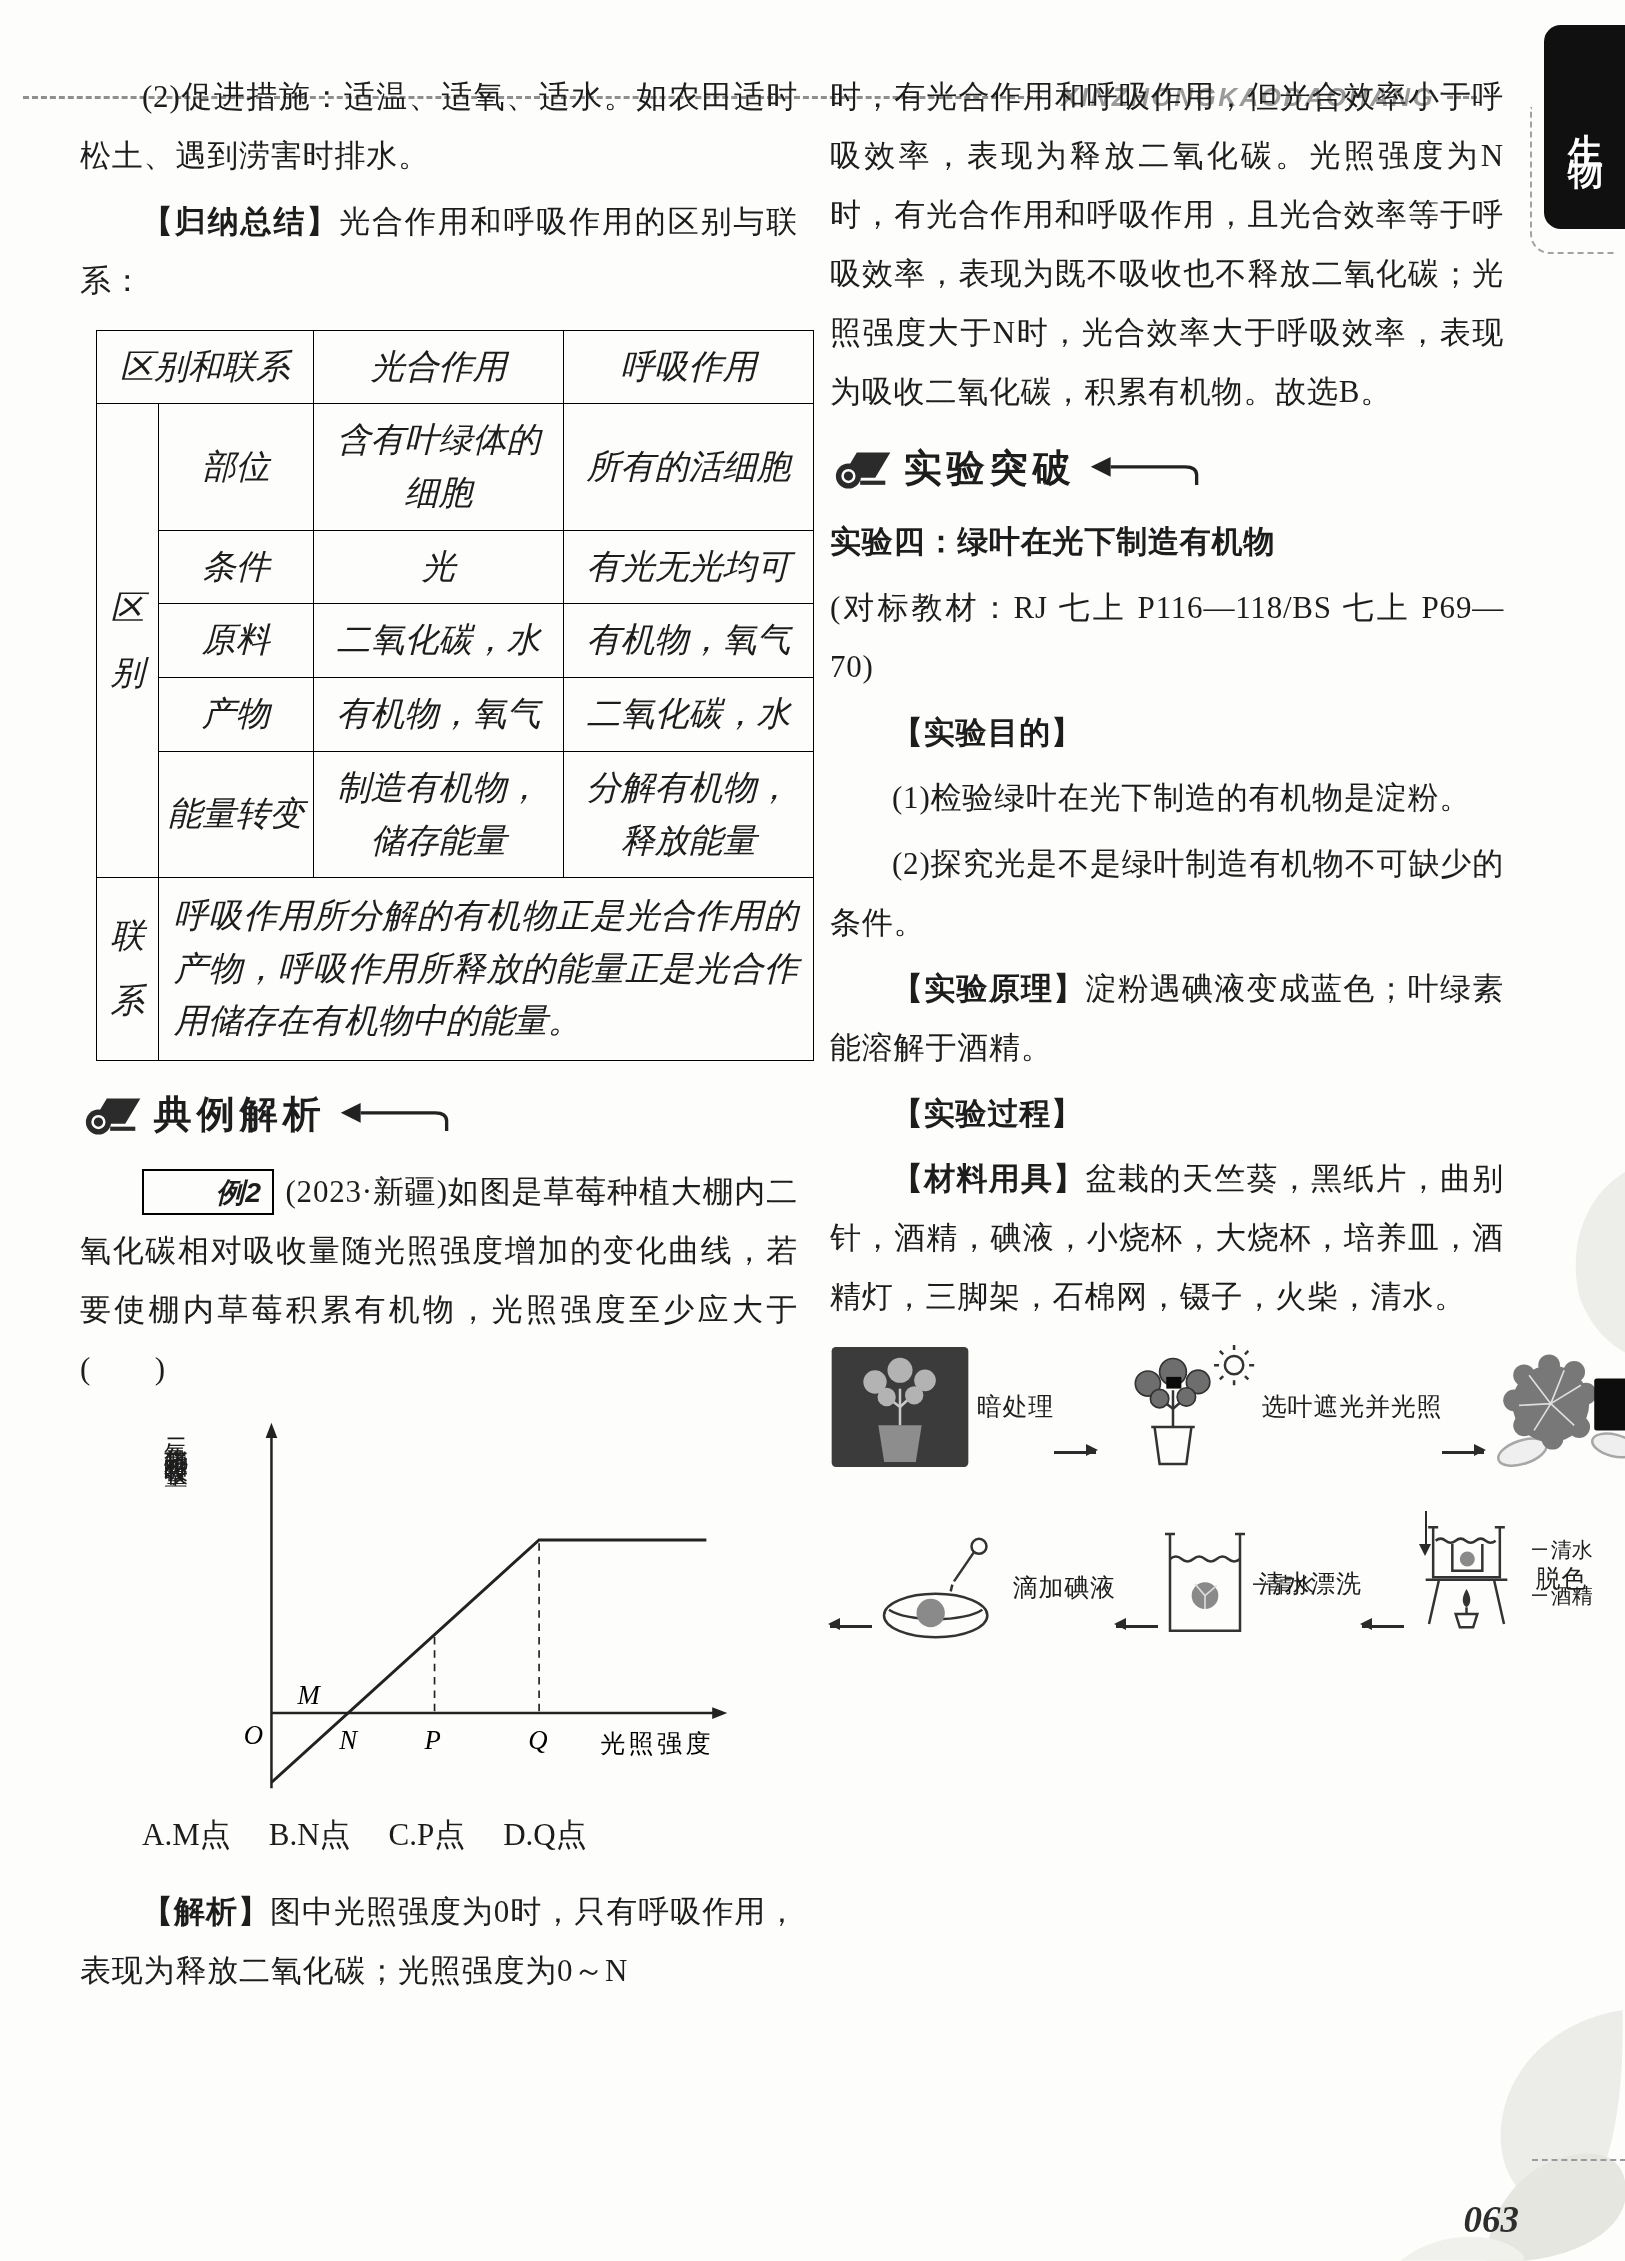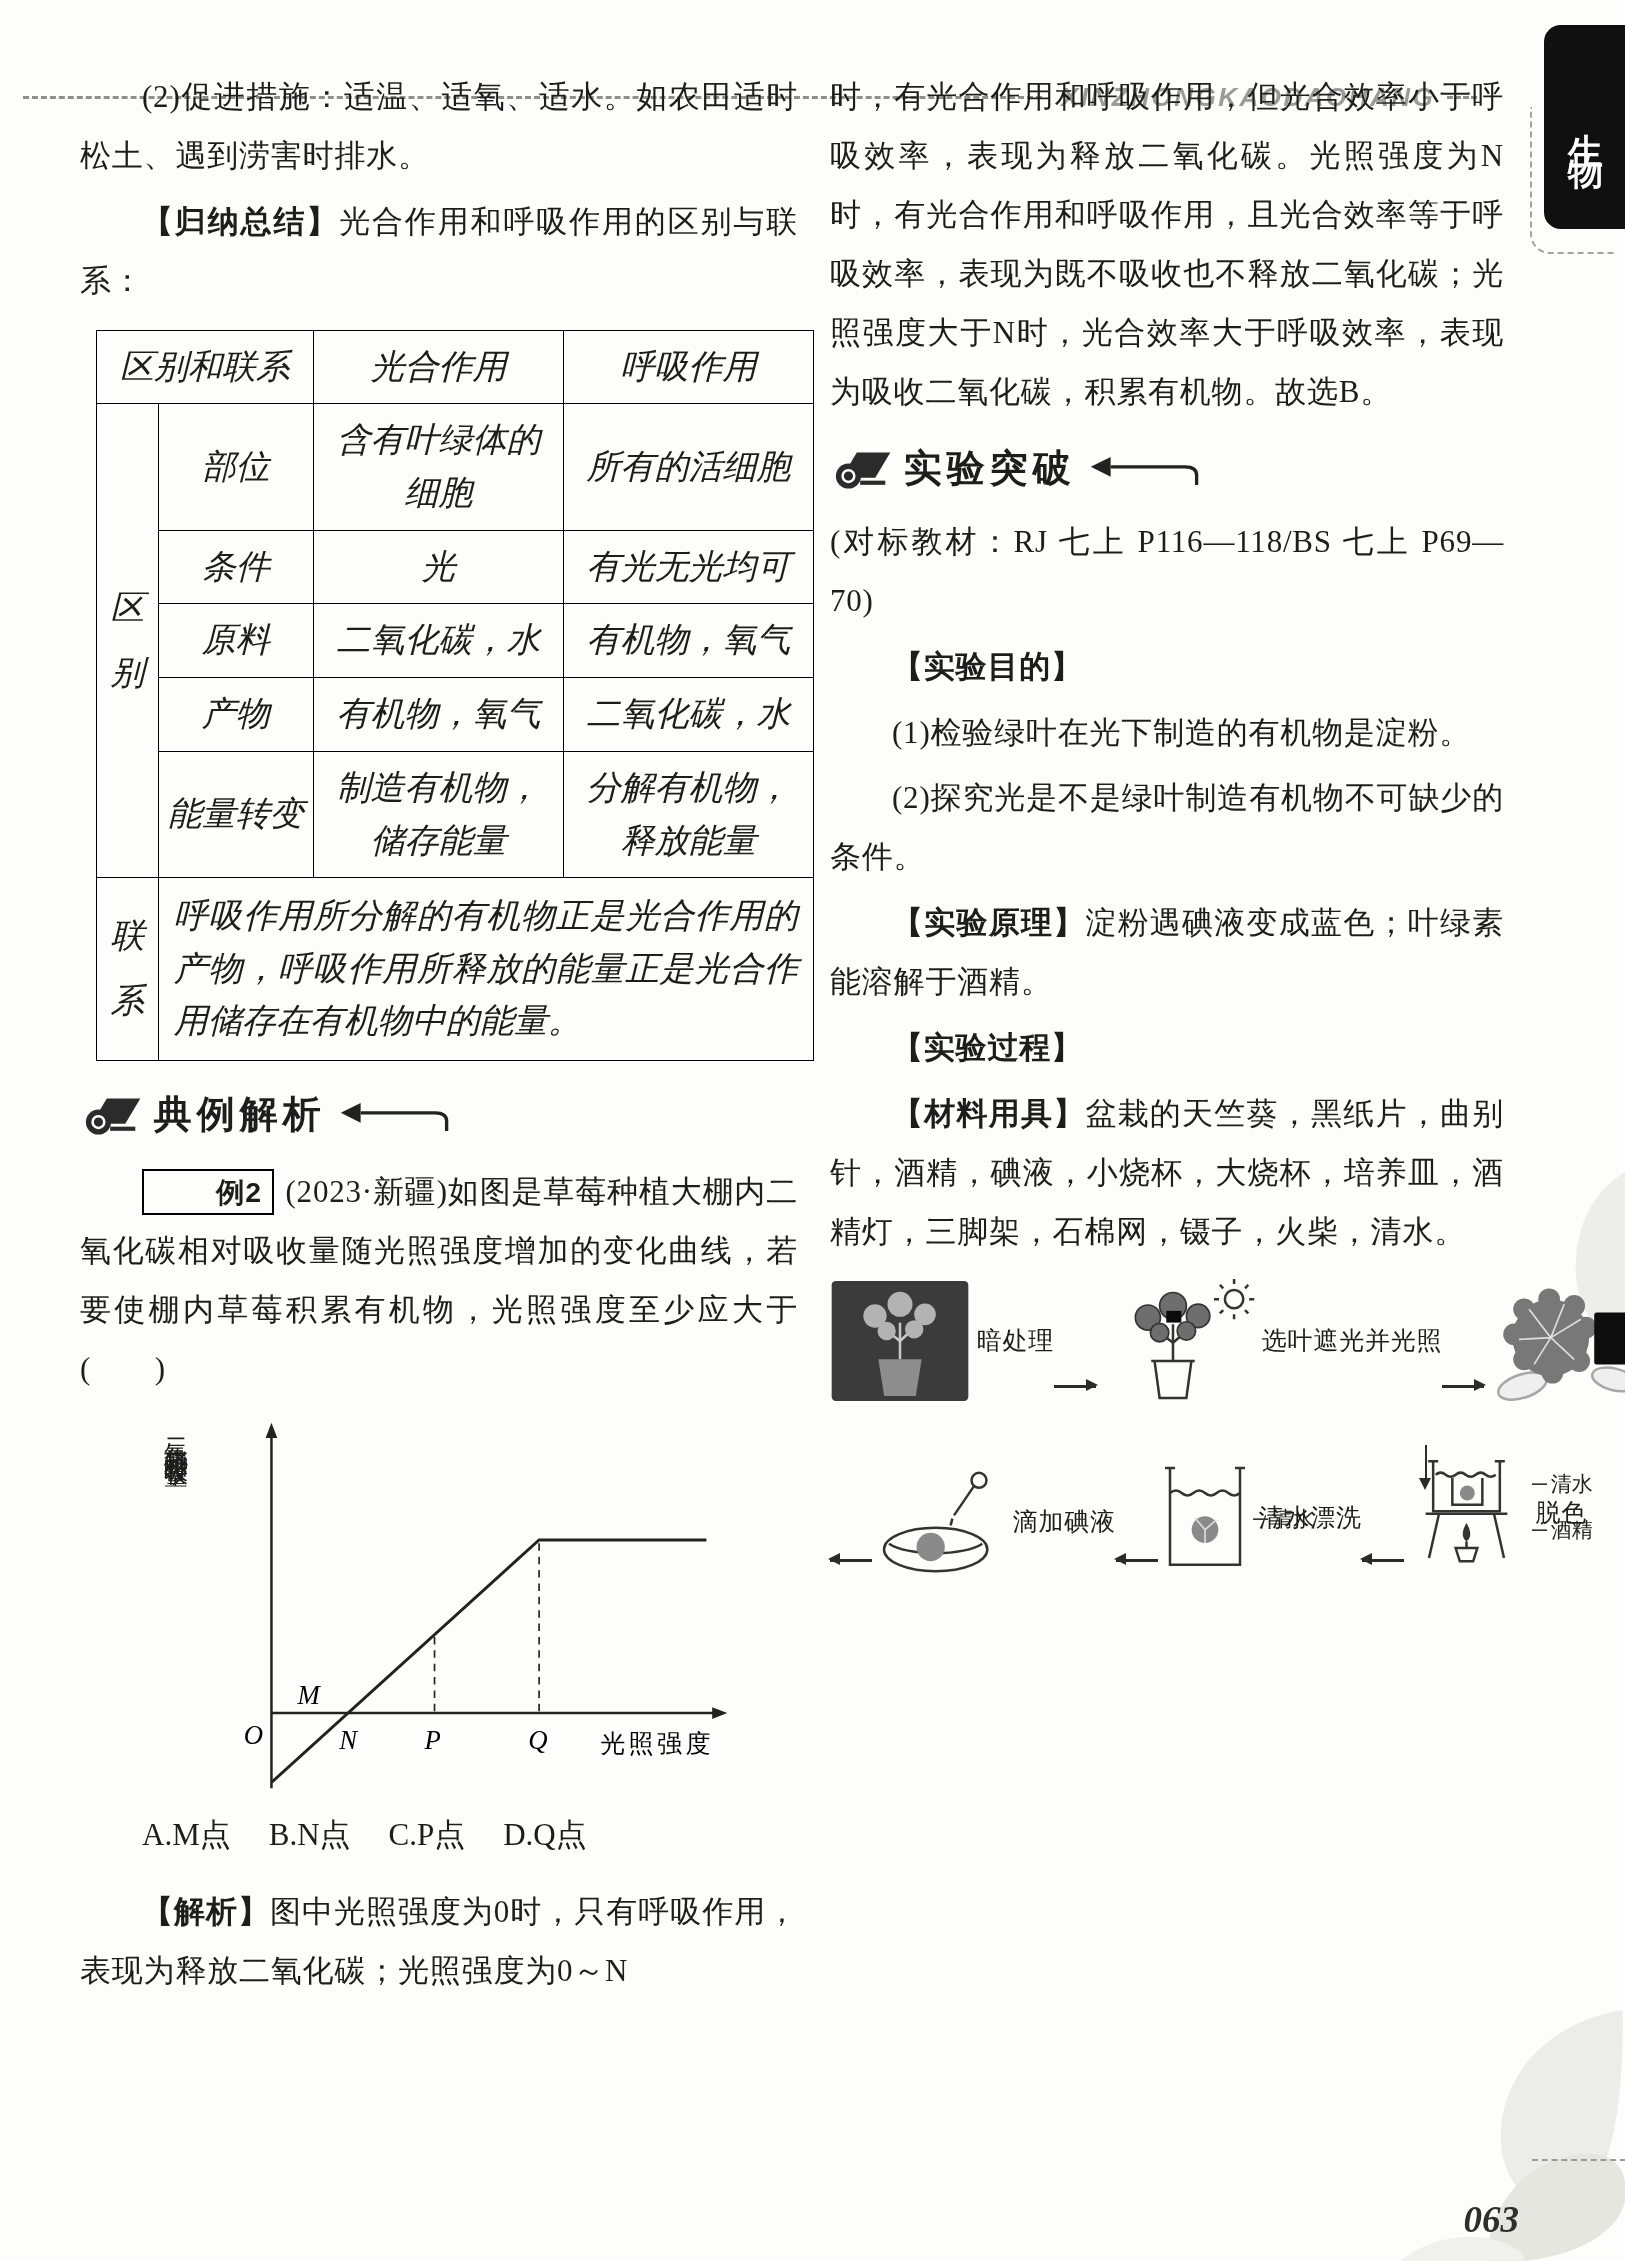--- a/index.html
+++ b/index.html
@@ -35,21 +35,21 @@
   .cmp .vlab { word-break:break-all; line-height:1.9; padding:5px 13.4px; }
   .cmp .conn-text { text-align:justify; padding:11.7px 15px; }
 
   
   .sec { display:flex; align-items:center; gap:11.7px; margin:28.4px 0 22px; }
   .sec .title { font-family:"Liberation Sans","DejaVu Sans",sans-serif; font-weight:bold;
                 font-size:38px; letter-spacing:5px; white-space:nowrap; }
 
   
   .tagbox { display:inline-block; border:2.5px solid #000; padding:0 10px; line-height:42px;
-            font-family:"Liberation Sans","DejaVu Sans",sans-serif; font-weight:bold; font-size:28.4px; margin-right:11.7px; }
+            font-family:"Liberation Sans","DejaVu Sans",sans-serif; font-weight:bold; font-size:28.4px; margin-right:11.7px;font-style:italic; }
   .opts { display:flex; gap:38px; padding-left:62px; font-size:31px; line-height:59px; margin:3.3px 0 18.4px; }
 
   
   .chart { display:flex; margin:18.4px 0 3.3px 80px; }
   .chart .ylabel { writing-mode:vertical-rl; text-orientation:upright; font-size:24px; letter-spacing:3.3px; margin-top:5px; white-space:nowrap; }
 
   
   .flow { margin-top:18.4px; position:relative; }
   .frow { display:flex; align-items:flex-end; justify-content:space-between; }
   .frow.bottom { margin-top:45px; padding-right:55px; }
@@ -198,20 +198,21 @@
       <circle cx="22" cy="38" r="7" fill="none" stroke="#fff" stroke-width="3"></circle>
       <path d="M36 46 H66" stroke="#2b2b2b" stroke-width="5"></path>
     </svg>
     <span class="title">实验突破</span>
     <svg width="125" height="43" viewBox="0 0 150 52">
       <polygon points="4,24 28,12 28,36" fill="#222"></polygon>
       <path d="M28 24 H118 Q132 24 132 34 V46" fill="none" stroke="#222" stroke-width="4"></path>
     </svg>
   </div>
 
+  <p class="body hb">实验四：绿叶在光下制造有机物</p>
   <p class="body">(对标教材：RJ 七上 P116—118/BS 七上 P69—70)</p>
 
   <p class="body indent"><b class="hb">【实验目的】</b></p>
   <p class="body indent">(1)检验绿叶在光下制造的有机物是淀粉。</p>
   <p class="body indent">(2)探究光是不是绿叶制造有机物不可缺少的条件。</p>
 
   <p class="body indent"><b class="hb">【实验原理】</b><span>淀粉遇碘液变成蓝色；叶绿素能溶解于酒精。</span></p>
 
   <p class="body indent"><b class="hb">【实验过程】</b></p>
 

